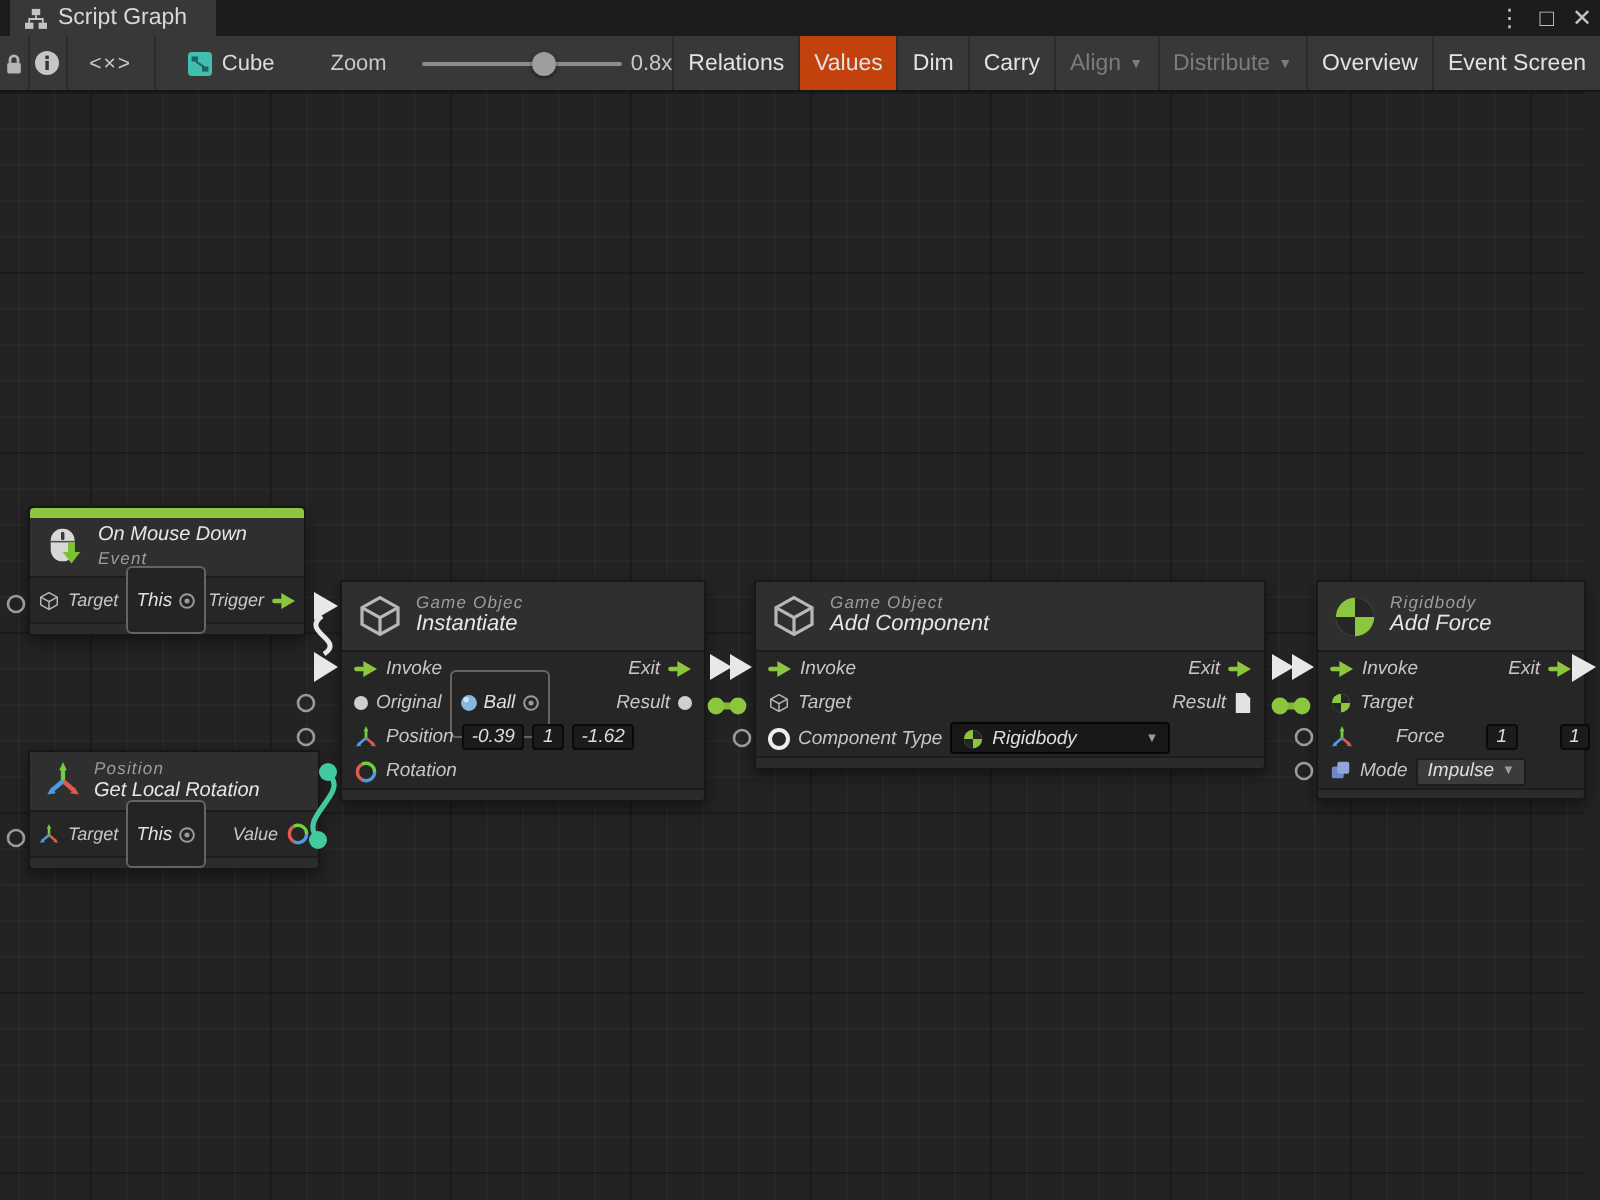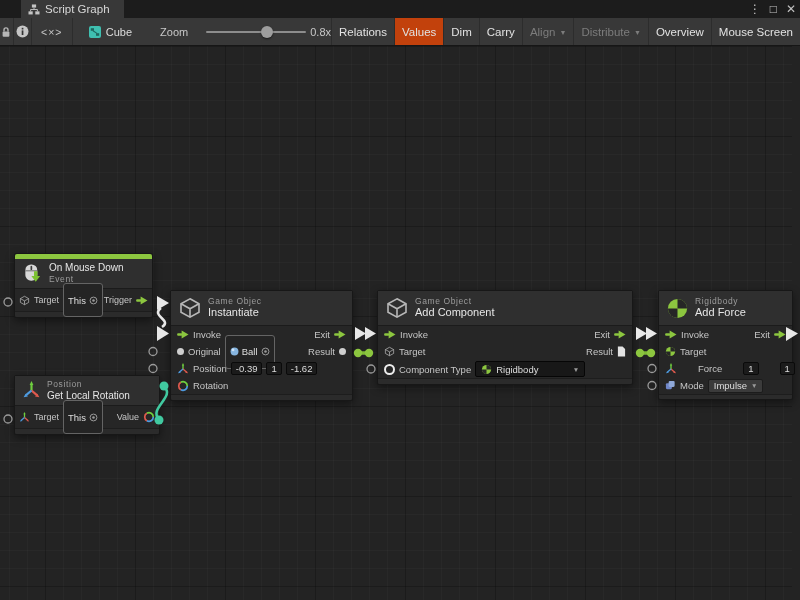--- a/index.html
+++ b/index.html
@@ -1,21 +1,21 @@
 <!DOCTYPE html>
 <html><head>
 <meta charset="utf-8">
 <style>
   * { margin:0; padding:0; box-sizing:border-box; }
   html,body { width:800px; height:600px; overflow:hidden; background:#232323;
               font-family:"Liberation Sans", sans-serif; }
   .window { position:relative; width:800px; height:600px; }
 
   
-  .tabbar { height:18px; background:#1c1c1c; display:flex; align-items:stretch; position:relative;padding-left:16px; }
+  .tabbar { height:18px; background:#1c1c1c; display:flex; align-items:stretch; position:relative; }
   .tab { display:flex; align-items:center; gap:5px; background:#383838; padding:0 14px 0 7px; margin-left:5px;
          color:#d8d8d8; font-size:11.5px; }
   .win-controls { position:absolute; right:4px; top:0; height:18px; display:flex; align-items:center; gap:9px;
                   color:#c2c2c2; font-size:12px; }
   .win-controls span { cursor:default; line-height:18px; }
 
   
   .toolbar { height:28px; background:#383838; border-bottom:1px solid #161616; display:flex; align-items:stretch; }
   .ibtn { display:flex; align-items:center; justify-content:center; border-right:1px solid #2c2c2c; color:#c8c8c8; }
   .ibtn.lock { width:22px; } .ibtn.info { width:28px; } .ibtn.code { width:66px; font-size:10.5px; letter-spacing:1px; }
@@ -33,21 +33,21 @@
   .tbtn .caret { font-size:7px; color:inherit; transform:translateY(1px); }
 
   
   .canvas { position:relative; width:792px; height:554px; background-color:#232323;
     background-image:
       linear-gradient(to right, rgba(0,0,0,0.32) 1px, transparent 1px),
       linear-gradient(to bottom, rgba(0,0,0,0.32) 1px, transparent 1px),
       linear-gradient(to right, rgba(255,255,255,0.022) 1px, transparent 1px),
       linear-gradient(to bottom, rgba(255,255,255,0.022) 1px, transparent 1px);
     background-size:90px 90px, 90px 90px, 18px 18px, 18px 18px;
-    background-position:45px 0, 0 0, 45px 0, 0 0; }
+    background-position:45px 0, 0 0, 45px 0, 0 0;font-style:italic; }
 
   
   .node { position:absolute; background:#272727; border:1px solid #171717; border-radius:2px;
           box-shadow:0 3px 8px rgba(0,0,0,.45); }
   .accent { height:5px; border-radius:2px 2px 0 0; background:#8CC63F; }
   .nhead { display:flex; align-items:center; gap:6px; padding:0 7px; background:#2f2f2f;
            border-bottom:1px solid #1b1b1b; }
   .nhead .tcol { display:flex; flex-direction:column; justify-content:center; line-height:1.25; }
   .ncat { font-size:8.5px; color:#9c9c9c; letter-spacing:.6px; }
   .ntitle { font-size:11px; color:#e6e6e6; }
@@ -215,21 +215,21 @@
         <span class="caret">▼</span>
       </div>
       <div class="tbtn disabled">
         <span>Distribute</span>
         <span class="caret">▼</span>
       </div>
       <div class="tbtn">
           <span>Overview</span>
         </div>
       <div class="tbtn">
-          <span>Mouse Screen</span>
+          <span>Event Screen</span>
         </div>
     </div>
   </div>
 
   <div class="canvas">
 
     <div class="node" style="left:14px; top:207px; width:139px;">
       <div class="accent"></div>
       <div class="nhead" style="height:30px;">
         <svg class="i" width="21" height="21">

